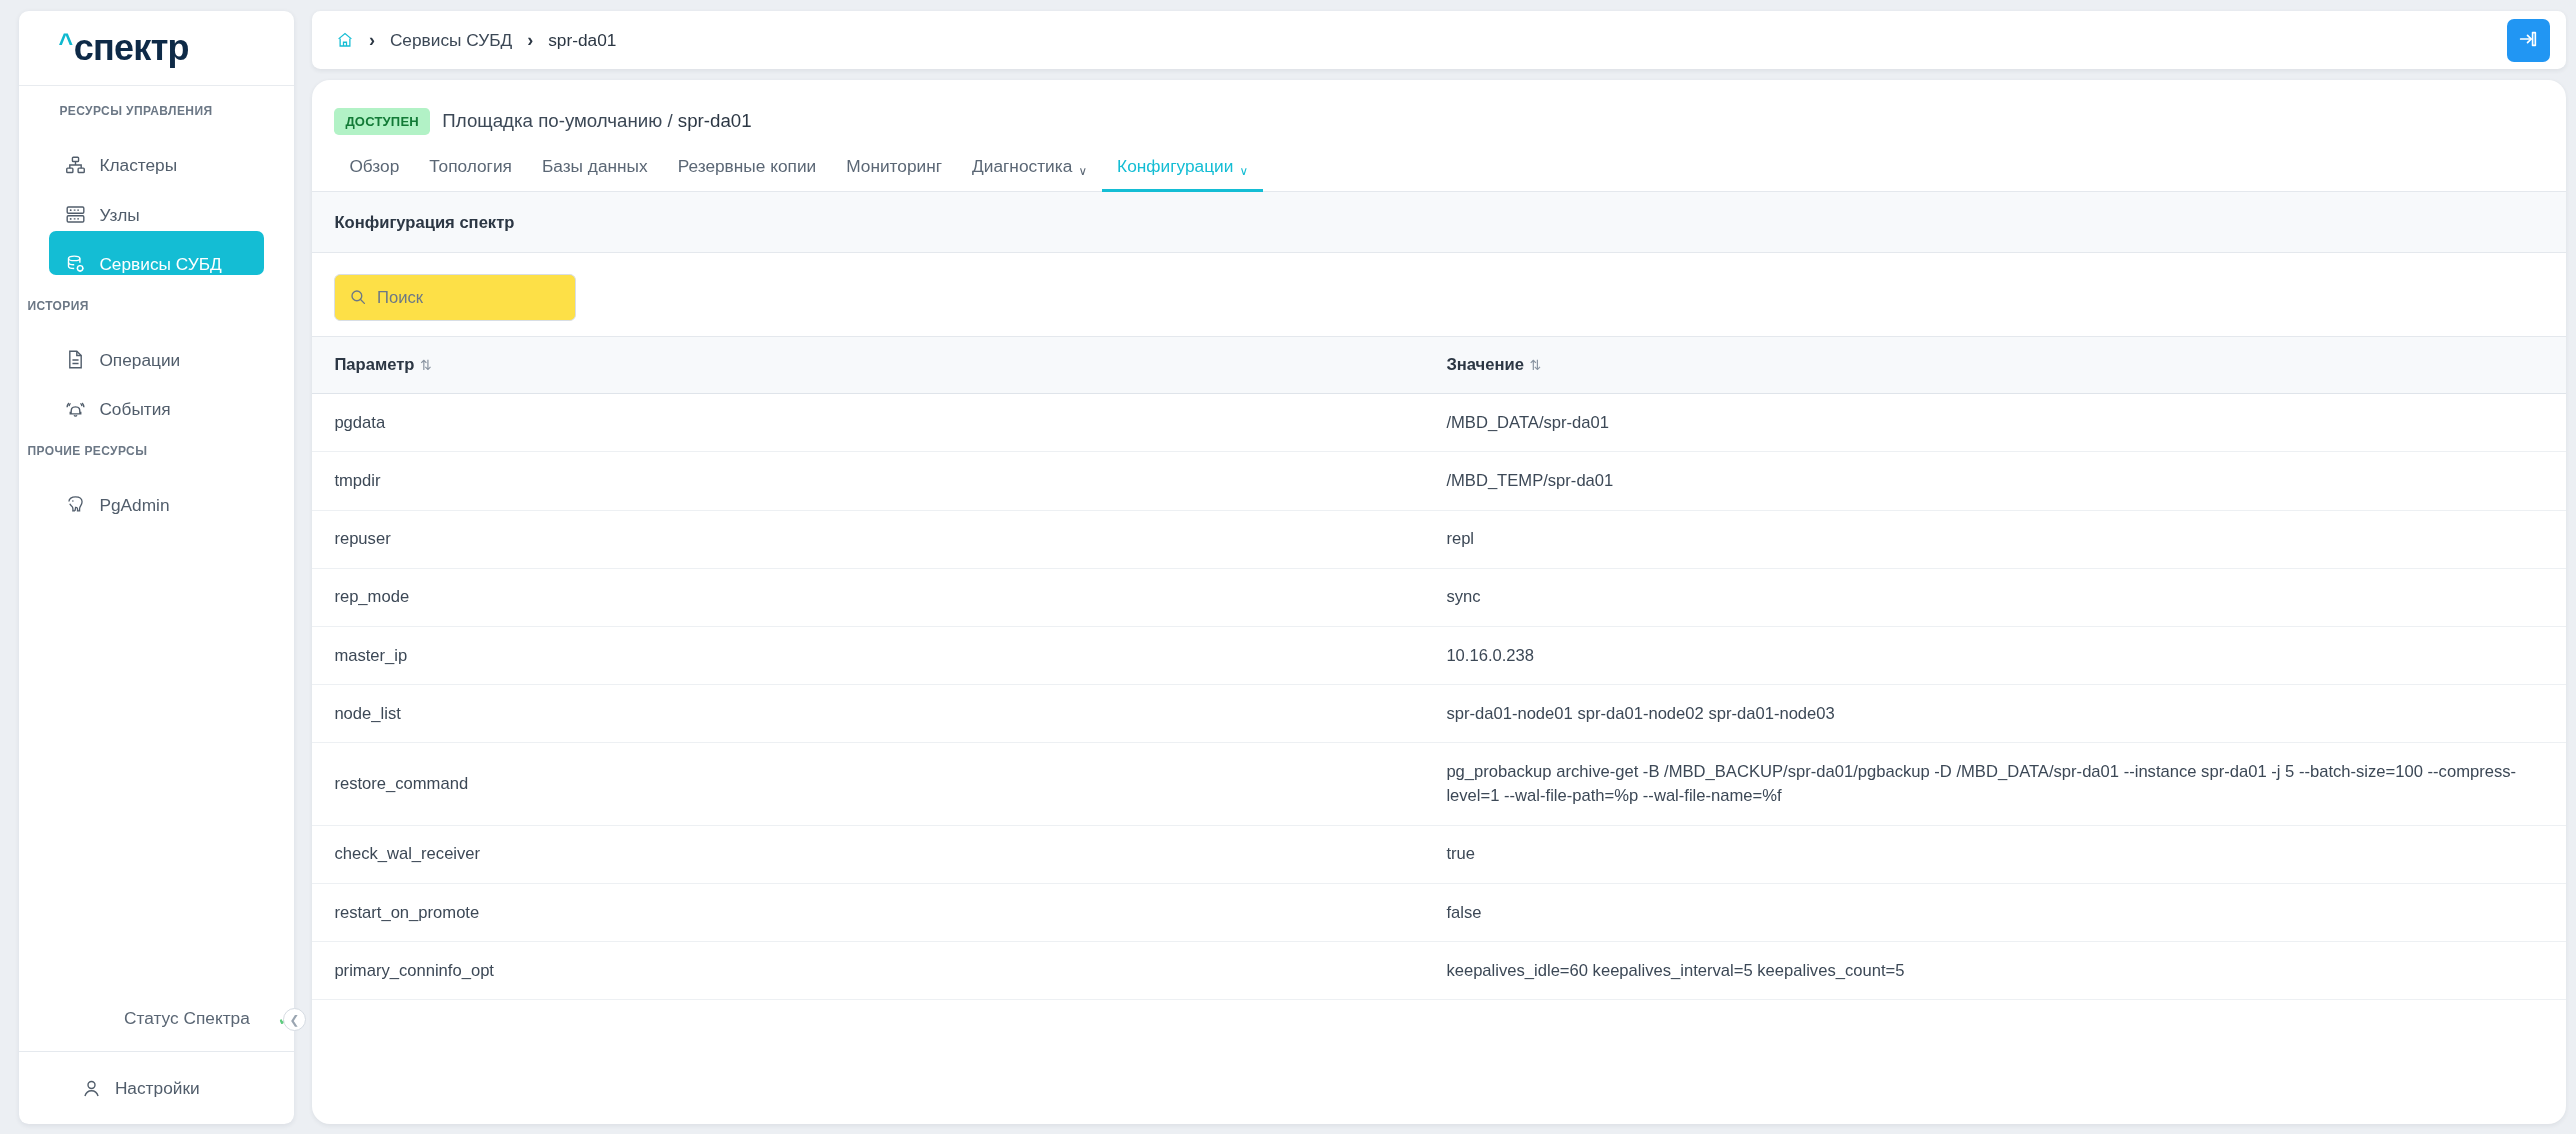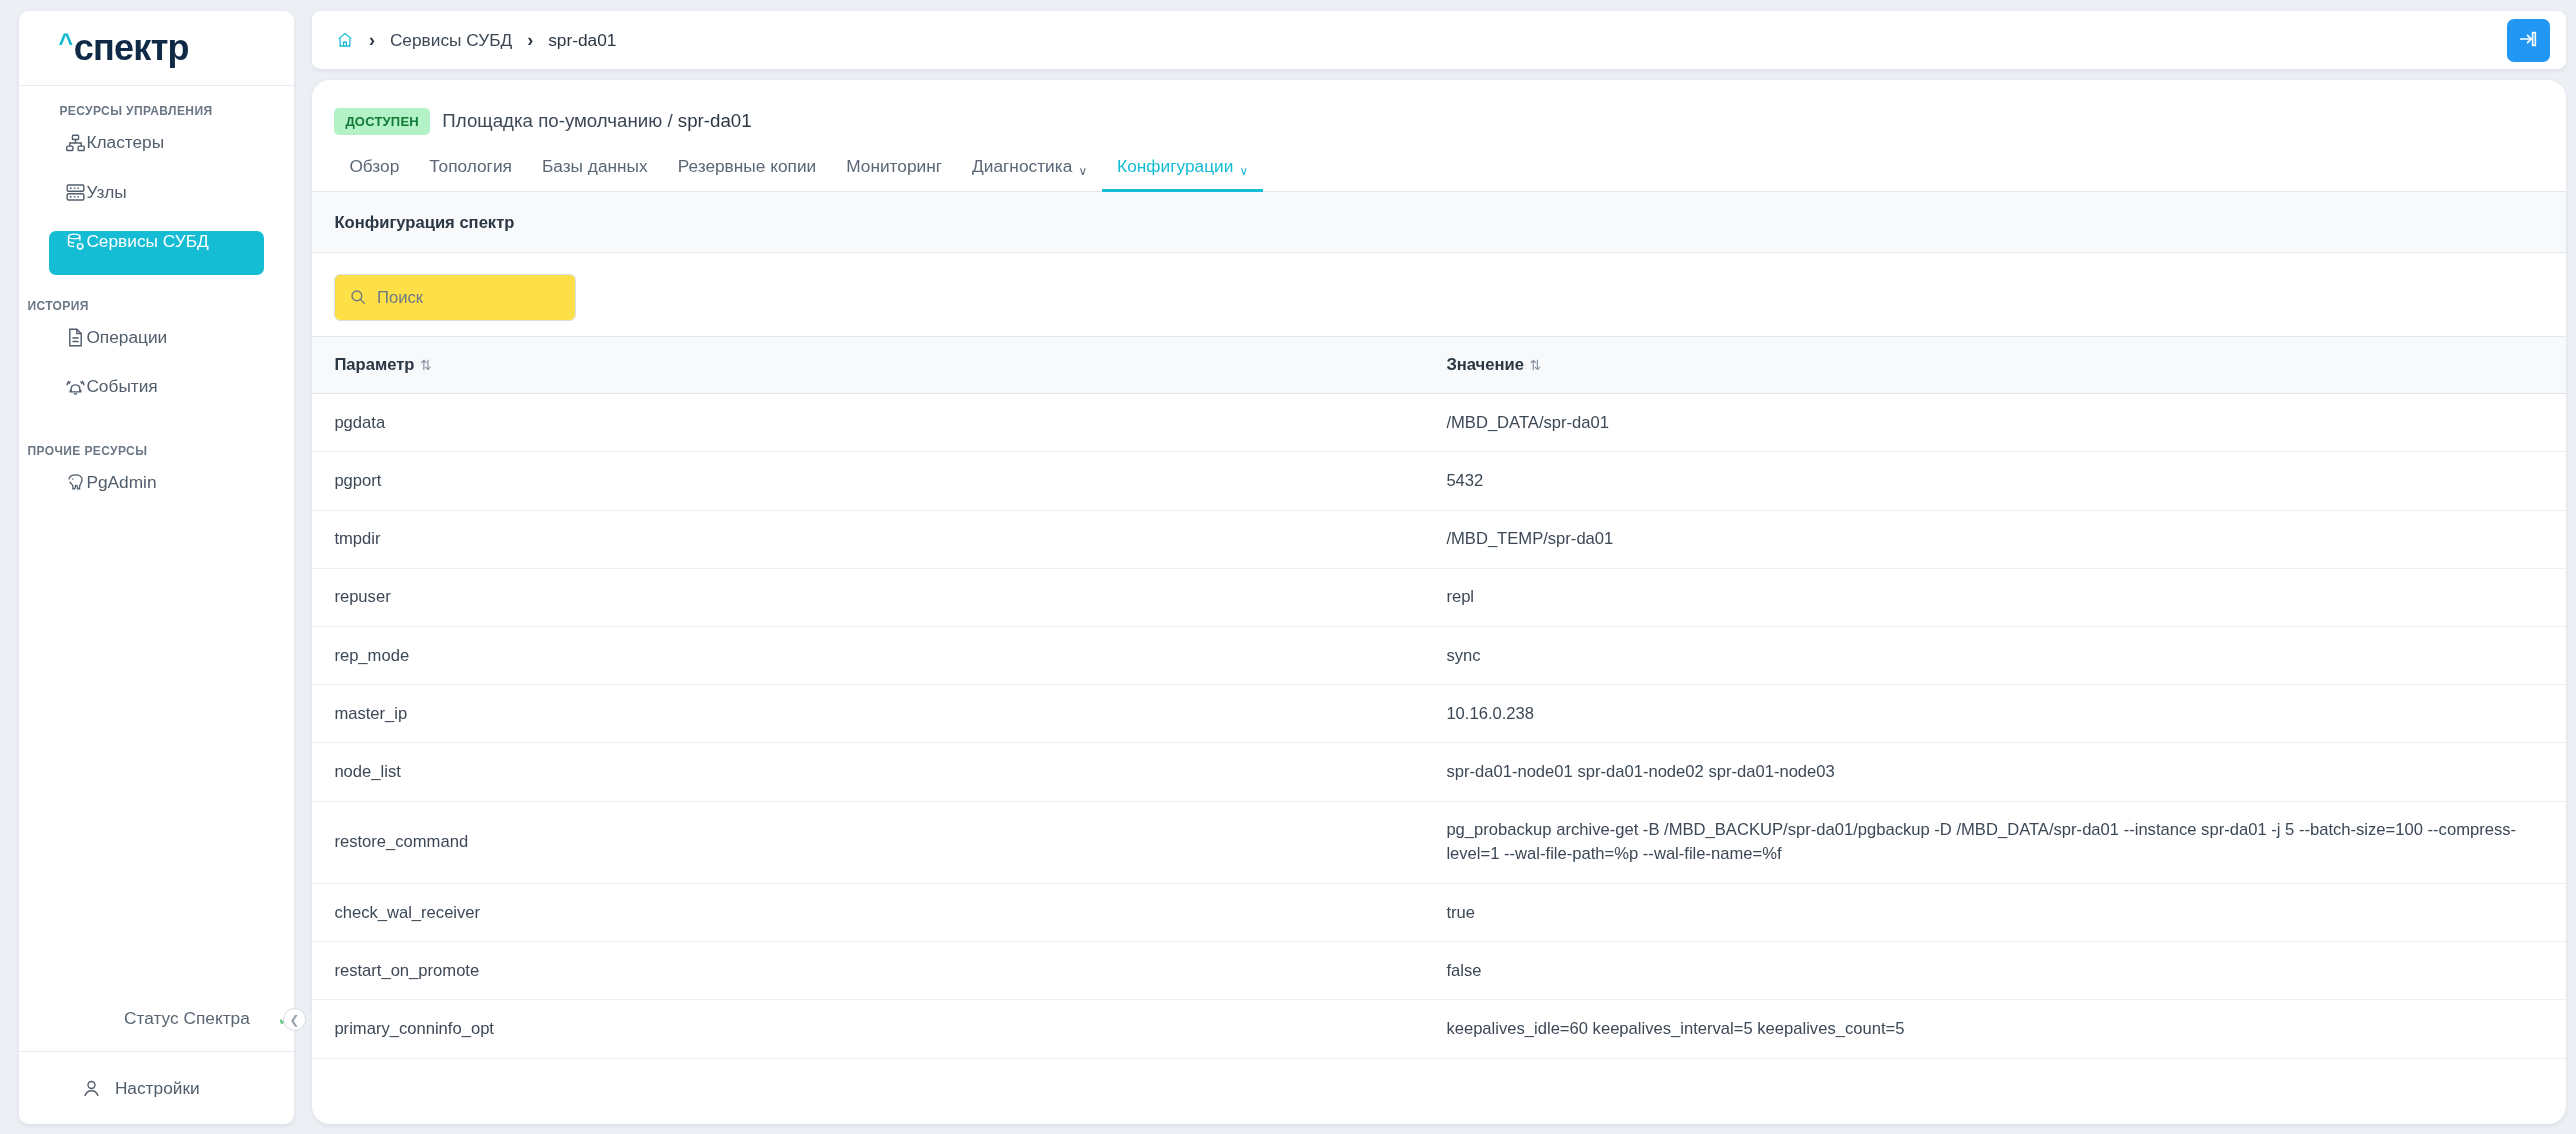--- a/index.html
+++ b/index.html
@@ -64,21 +64,22 @@
     color: #6b7785;
     font-size: 12px;
     font-weight: 700;
     letter-spacing: 0.4px;
     padding: 0 0 0 40px;
     margin-bottom: 14px;
   }
   .nav-section.mt { margin-top: 23.5px; padding-left: 8px; }
   .nav-item {
     display: flex;
-    align-items: flex-start;
+    align-items: flex-end;
+    gap: 13px;
     height: 44px;
     margin: 0 30px 5.5px 30px;
     padding-left: 15px;
     border-radius: 7px;
     color: #515d6b;
     font-size: 17.3px;
     cursor: pointer;
   }
   .nav-item.active {
     background: #14bdd4;
@@ -504,24 +505,20 @@
               <span>Значение</span><span class="sort-ic">⇅</span>
             </th>
           </tr>
         </thead>
         <tbody>
           <tr>
             <td>pgdata</td>
             <td class="val">/MBD_DATA/spr-da01</td>
           </tr>
           <tr>
-            <td>pgport</td>
-            <td class="val">5432</td>
-          </tr>
-          <tr>
             <td>tmpdir</td>
             <td class="val">/MBD_TEMP/spr-da01</td>
           </tr>
           <tr>
             <td>repuser</td>
             <td class="val">repl</td>
           </tr>
           <tr>
             <td>rep_mode</td>
             <td class="val">sync</td>

